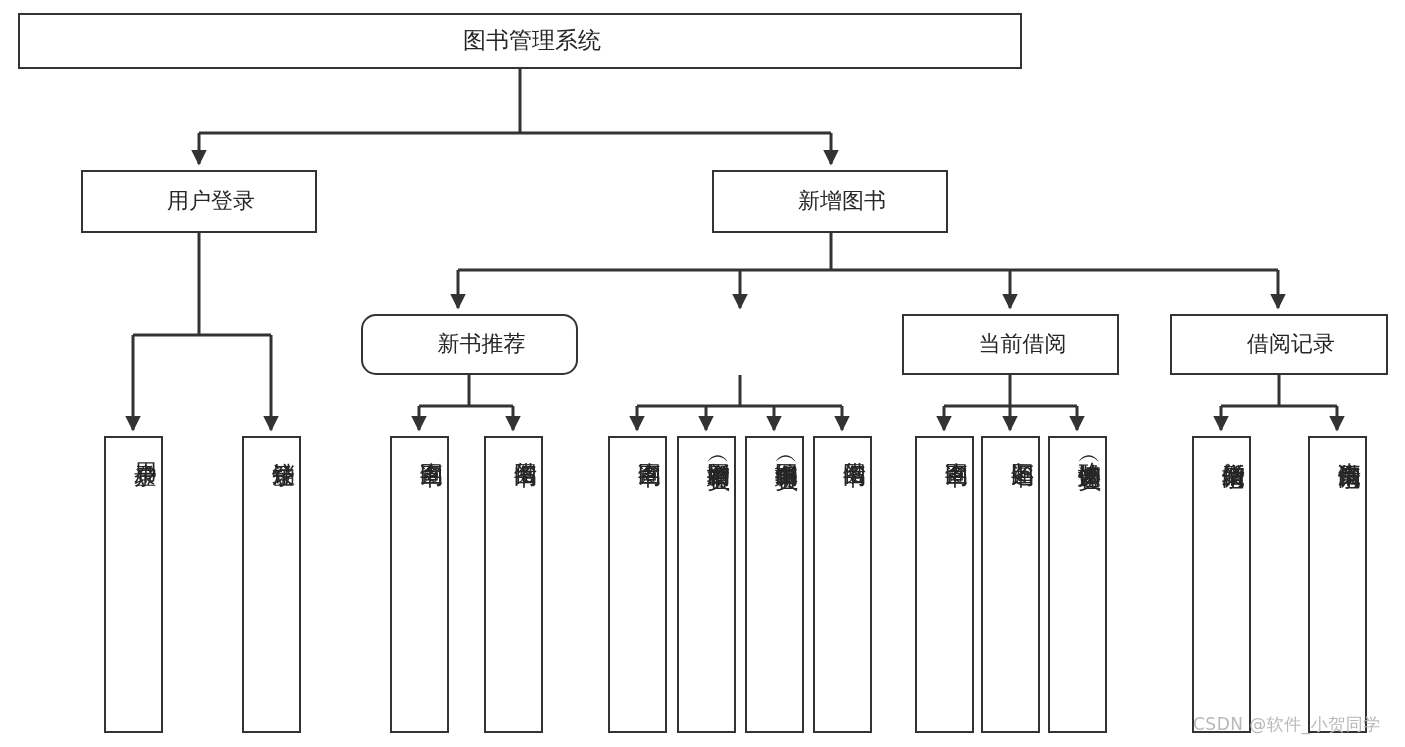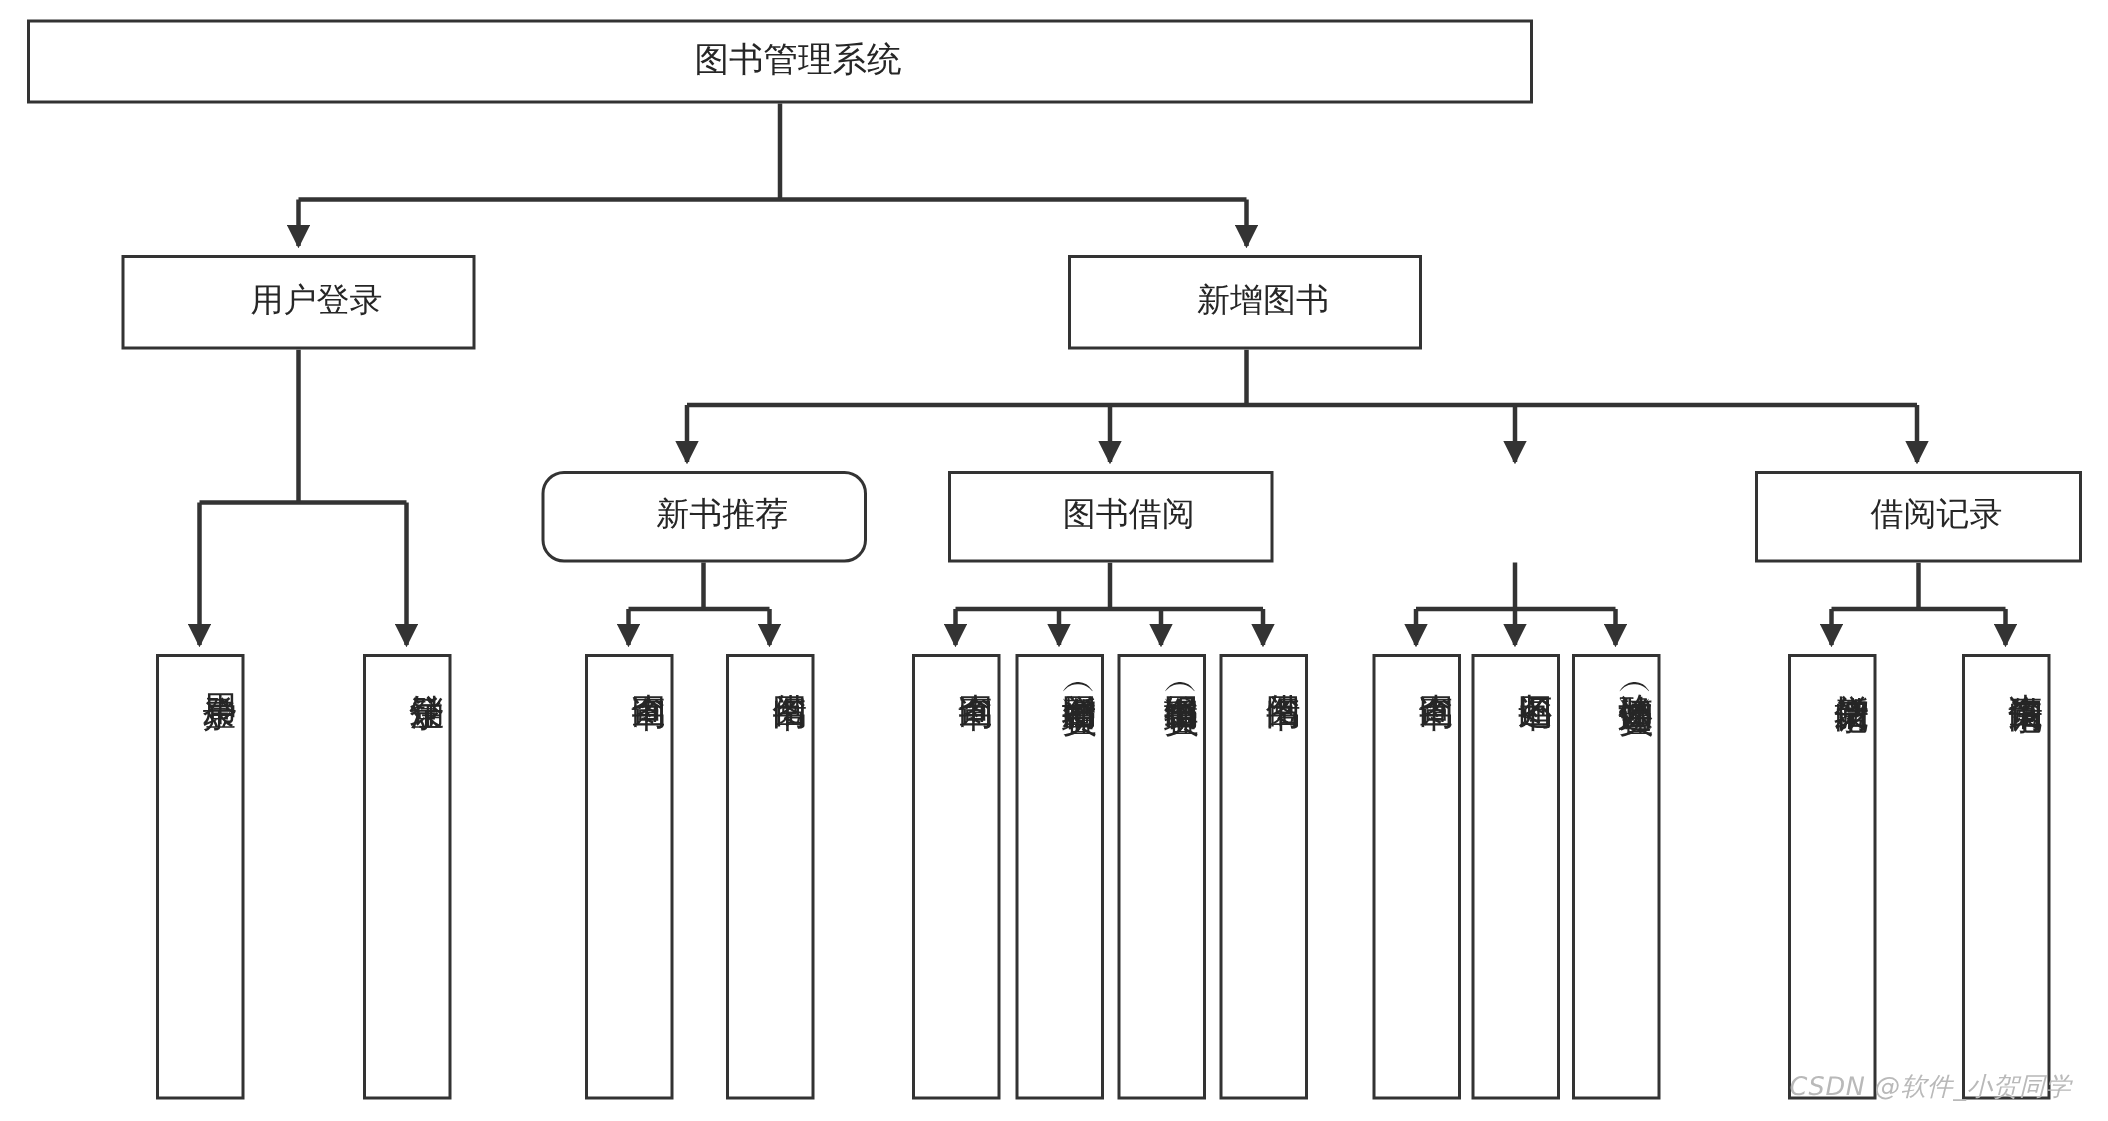--- a/index.html
+++ b/index.html
@@ -102,22 +102,22 @@
   <div class="node node-l2" style="left:81px;top:170px;width:236px;height:63px;">
     <span class="label">用户登录</span>
   </div>
   <div class="node node-l2" style="left:712px;top:170px;width:236px;height:63px;">
     <span class="label">新增图书</span>
   </div>
 
   <div class="node node-l3" style="left:361px;top:314px;width:217px;height:61px;border-radius:15px;">
     <span class="label">新书推荐</span>
   </div>
-  <div class="node node-l3" style="left:632px;top:314px;width:217px;height:61px;">
-    <span class="label">图书借阅</span>
+  <div class="node node-l3" style="left:902px;top:314px;width:217px;height:61px;">
+    <span class="label">当前借阅</span>
   </div>
   <div class="node node-l3" style="left:1170px;top:314px;width:218px;height:61px;">
     <span class="label">借阅记录</span>
   </div>
 
   <div class="node node-leaf" style="left:104px;top:436px;width:59px;height:297px;">
     <span class="label">用户登录</span>
   </div>
   <div class="node node-leaf" style="left:242px;top:436px;width:59px;height:297px;">
     <span class="label">注销登录</span>
@@ -153,15 +153,15 @@
     <span class="label">确认归还（管理员）</span>
   </div>
 
   <div class="node node-leaf" style="left:1192px;top:436px;width:59px;height:297px;">
     <span class="label">新增借阅记录</span>
   </div>
   <div class="node node-leaf" style="left:1308px;top:436px;width:59px;height:297px;">
     <span class="label">查询借阅记录</span>
   </div>
 
-  <div class="watermark" style="left:1193px;top:713px;font-style:italic;">CSDN @软件_小贺同学</div>
+  <div class="watermark" style="left:1193px;top:713px;">CSDN @软件_小贺同学</div>
 
 </div>
 
 </body></html>

